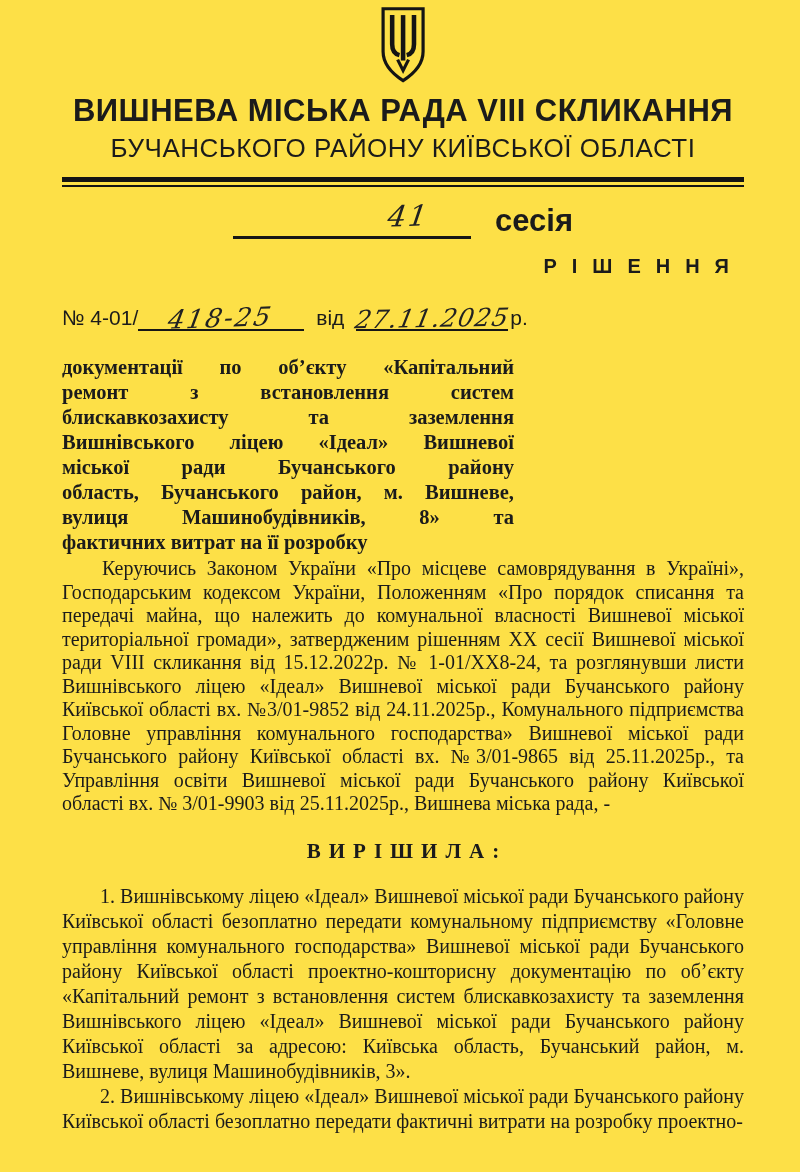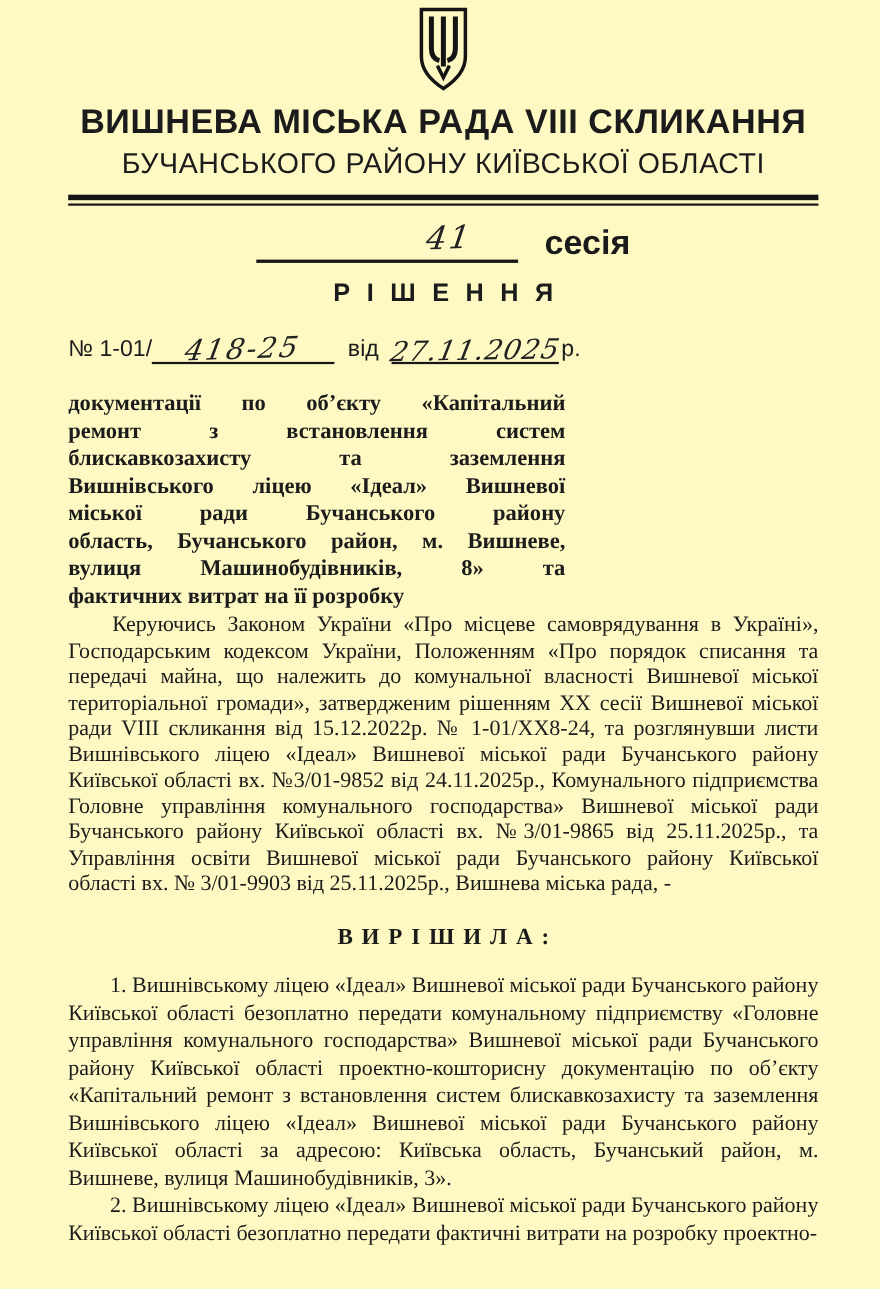--- a/index.html
+++ b/index.html
@@ -1,21 +1,21 @@
 <!DOCTYPE html>
 <html lang="uk"><head>
 <meta charset="utf-8">
 <style>
   html, body { margin: 0; padding: 0; background: #ffffff; }
   .page {
     position: relative;
     width: 800px;
     height: 1172px;
     margin: 0 auto;
-    background: #fef9c3;
+    background: #fde047;
     color: #1b1b1b;
     box-sizing: border-box;
     padding: 6px 56px 0 62px;
     overflow: hidden;
     font-family: "Liberation Serif", serif;
   }
 
   
   .emblem-wrap { text-align: center; height: 86px; }
   .emblem { height: 80px; width: auto; }
@@ -76,24 +76,24 @@
     transform: skewX(-10deg) rotate(-2deg);
     letter-spacing: 2px;
     color: #222;
   }
   .hw-session { font-size: 29px; line-height: 30px; }
   .hw-num     { font-size: 26px; line-height: 26px; transform: skewX(-12deg) rotate(-2deg) translateY(2px); }
   .hw-date    { font-size: 25px; line-height: 25px; transform: skewX(-12deg) rotate(-1deg) translateY(2px); letter-spacing: 1px; }
 
   .decision-title {
     margin-top: 10px;
-    text-align: center;
-    font-family: "Liberation Sans", sans-serif;
-    font-weight: 700;
-    font-size: 23px;
+    text-align: right;
+    font-family: "Liberation Sans", sans-serif;
+    font-weight: 700;
+    font-size: 20px;
     line-height: 34px;
     letter-spacing: 15px;
     text-indent: 15px;
   }
 
   .number-row {
     margin-top: 14px;
     display: flex;
     align-items: flex-end;
     font-family: "Liberation Sans", sans-serif;
@@ -173,21 +173,21 @@
   <div class="rule"></div>
 
   <div class="session-row">
     <span class="session-blank"><span class="handwriting hw-session">41</span></span>
     <span class="session-label">сесія</span>
   </div>
 
   <div class="decision-title">РІШЕННЯ</div>
 
   <div class="number-row">
-    <span class="num-prefix">№ 1-01/</span>
+    <span class="num-prefix">№ 4-01/</span>
     <span class="blank blank-num">
         <span class="handwriting hw-num">418-25</span>
       </span>
     <span class="date-label">від</span>
     <span class="blank blank-date">
         <span class="handwriting hw-date">27.11.2025</span>
       </span>
     <span class="year-abbrev">р.</span>
   </div>
 

